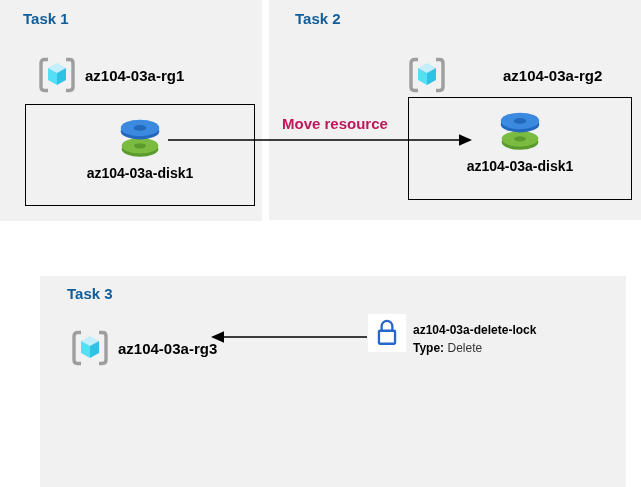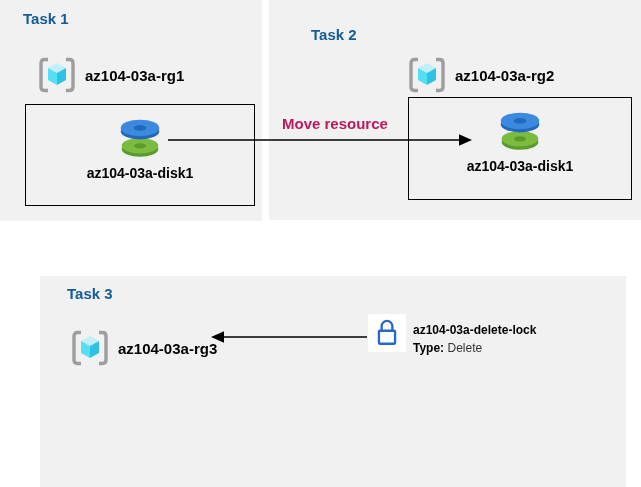--- a/index.html
+++ b/index.html
@@ -83,22 +83,22 @@
         <ellipse cx="30" cy="32.5" rx="6.5" ry="2.9" fill="var(--disk-green-dark)"></ellipse>
         <ellipse cx="30" cy="16.5" rx="21" ry="9" fill="var(--disk-blue-dark)"></ellipse>
         <ellipse cx="30" cy="13" rx="21" ry="9" fill="var(--disk-blue)"></ellipse>
         <ellipse cx="30" cy="13" rx="7" ry="3.1" fill="var(--disk-blue-dark)"></ellipse>
       </svg>
       <span class="disk-label">az104-03a-disk1</span>
     </div>
   </section>
 
   <section class="panel panel-task2">
-    <h2 class="panel-title" style="left:26px;top:10px;margin:16px;">Task 2</h2>
-    <div class="rg-row" style="left:137px;top:54px;">
+    <h2 class="panel-title" style="left:26px;top:10px;margin:0;">Task 2</h2>
+    <div class="rg-row" style="left:137px;top:54px;gap:48px;">
       <svg class="rg-icon" viewBox="0 0 42 42">
         <path d="M12 5.5 H8.5 Q5 5.5 5 9 V33 Q5 36.5 8.5 36.5 H12" fill="none" stroke="var(--bracket-gray)" stroke-width="3.4"></path>
         <path d="M30 5.5 H33.5 Q37 5.5 37 9 V33 Q37 36.5 33.5 36.5 H30" fill="none" stroke="var(--bracket-gray)" stroke-width="3.4"></path>
         <polygon points="21,9 30,14 21,19 12,14" fill="var(--cube-top)"></polygon>
         <polygon points="12,14 21,19 21,31 12,26" fill="var(--cube-left)"></polygon>
         <polygon points="30,14 21,19 21,31 30,26" fill="var(--cube-right)"></polygon>
       </svg>
       <span class="rg-label">az104-03a-rg2</span>
     </div>
     <div class="resource-box" style="left:139px;top:97px;width:224px;height:103px;">

